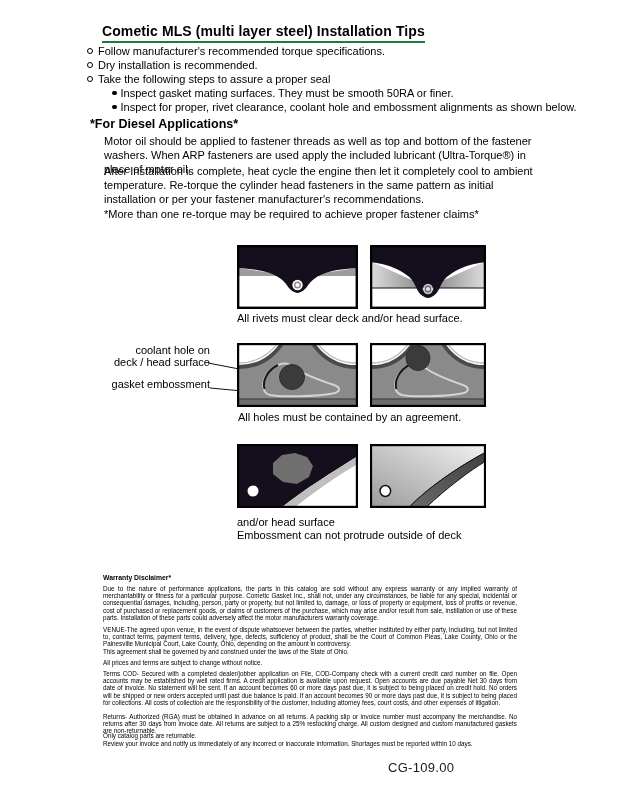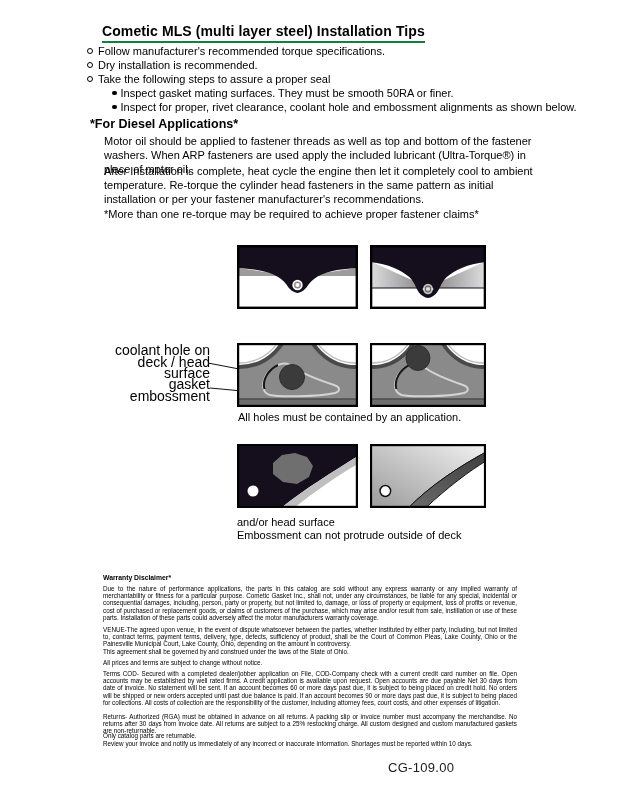--- a/index.html
+++ b/index.html
@@ -23,21 +23,21 @@
   
   #diesel-heading{left:90px;top:117px;font-size:12.5px;font-weight:bold;color:#000;}
   .para{left:104px;width:436px;font-size:11px;line-height:14px;color:#000;}
   #para1{top:134px;}
   #para2{top:164px;}
   #note{top:207px;}
   
   .dg-label{font-size:13px;font-weight:600;letter-spacing:.4px;color:#000;text-align:center;margin-top:21px;}
   .dg-caption{font-size:11px;line-height:12.5px;color:#000;}
   .panel{display:block;}
-  .side-label{font-size:14px;line-height:11.5px;text-align:right;color:#000;}
+  .side-label{font-size:11px;line-height:11.5px;text-align:right;color:#000;}
   
   #legal-heading{left:103px;top:574px;font-size:6.8px;font-weight:bold;color:#000;}
   .legal{left:103px;width:414px;font-size:6.3px;line-height:7.2px;color:#000;text-align:justify;}
   .legal.noj{text-align:left;}
   
   #page-code{left:388px;top:760px;font-size:13px;letter-spacing:.3px;color:#1a1a1a;}
 </style>
 </head>
 <body>
 
@@ -101,20 +101,21 @@
     <polygon points="2,17 62,43 2,43" fill="url(#g1L)"></polygon>
     <polygon points="119,17 59,43 119,43" fill="url(#g1R)"></polygon>
     <line x1="2" y1="43" x2="119" y2="43" stroke="#150e1d" stroke-width="1.2"></line>
     <path d="M0,0 H121 V17 C101,19 89,25 80,32 C73,38 73,47 66,51 C62,53.5 59,53.5 55,51 C48,47 48,38 41,32 C32,25 20,19 0,17 Z" fill="#150e1d"></path>
     <circle cx="60.5" cy="44" r="6.3" fill="#c4c4c4" stroke="#150e1d" stroke-width="2.2"></circle>
     <line x1="55" y1="44" x2="66" y2="44" stroke="#e8e8e8" stroke-width="1.6"></line>
     <circle cx="60.5" cy="44" r="2.8" fill="none" stroke="#666666" stroke-width="1.2"></circle>
     <rect x="1.2" y="1.2" width="118.6" height="61.6" fill="none" stroke="#000000" stroke-width="2.4"></rect>
   </svg>
 
+  <div class="abs dg-caption" style="left:237px;top:312px;">All rivets must clear deck and/or head surface.</div>
 
   <div class="abs dg-label" style="left:237px;top:330px;width:121px;">RIGHT</div>
   <div class="abs dg-label" style="left:370px;top:330px;width:116px;">WRONG</div>
 
   <div class="abs side-label" style="left:100px;top:345px;width:110px;">
     <div>coolant hole on</div>
     <div>deck / head surface</div>
   </div>
   <div class="abs side-label" style="left:100px;top:379px;width:110px;">gasket embossment</div>
 
@@ -144,21 +145,21 @@
     <circle cx="2" cy="-27" r="51" fill="#ffffff" stroke="#4a4a4a" stroke-width="4"></circle>
     <circle cx="2" cy="-27" r="47" fill="none" stroke="#bdbdbd" stroke-width="1.3"></circle>
     <circle cx="119" cy="-27" r="51" fill="#ffffff" stroke="#4a4a4a" stroke-width="4"></circle>
     <circle cx="119" cy="-27" r="47" fill="none" stroke="#bdbdbd" stroke-width="1.3"></circle>
     <path d="M27,47 C24,39 29,28 41,22 C47,19 52,20 58,25 C67,32 85,38 97,42 C103,44 104,48 98,50 C80,54 41,54 33,52 C29.5,51 28,49.5 27,47 Z" fill="none" stroke="#d4d4d4" stroke-width="2"></path>
     <path d="M41,22 C31,27 25,37 27.5,46" fill="none" stroke="#161616" stroke-width="2"></path>
     <circle cx="50" cy="15" r="12.5" fill="#3b3b3b" stroke="#2e2e2e" stroke-width="1"></circle>
     <rect x="1.1" y="1.1" width="118.8" height="61.8" fill="none" stroke="#000000" stroke-width="2.2"></rect>
   </svg>
 
-  <div class="abs dg-caption" style="left:238px;top:411px;">All holes must be contained by an application.</div>
+  <div class="abs dg-caption" style="left:238px;top:411px;">All holes must be contained by an agreement.</div>
 
   <div class="abs dg-label" style="left:237px;top:432px;width:121px;">RIGHT</div>
   <div class="abs dg-label" style="left:370px;top:432px;width:116px;">WRONG</div>
 
   <svg class="abs panel" style="left:237px;top:444px;" width="121" height="64" viewBox="0 0 121 64">
     <rect x="0" y="0" width="121" height="64" fill="#ffffff"></rect>
     <path d="M0,0 H121 V12 C97,27 66,46 44,64 H0 Z" fill="#150e1d"></path>
     <path d="M121,12 C97,27 66,46 44,64 L57,64 C77,48 103,30 121,20 Z" fill="#bfbfbf"></path>
     <polygon points="36,19 45,11 58,9 70,13 76,22 72,33 60,40 46,38 36,30" fill="#6f6f6f"></polygon>
     <circle cx="16" cy="47" r="5.5" fill="#ffffff"></circle>

